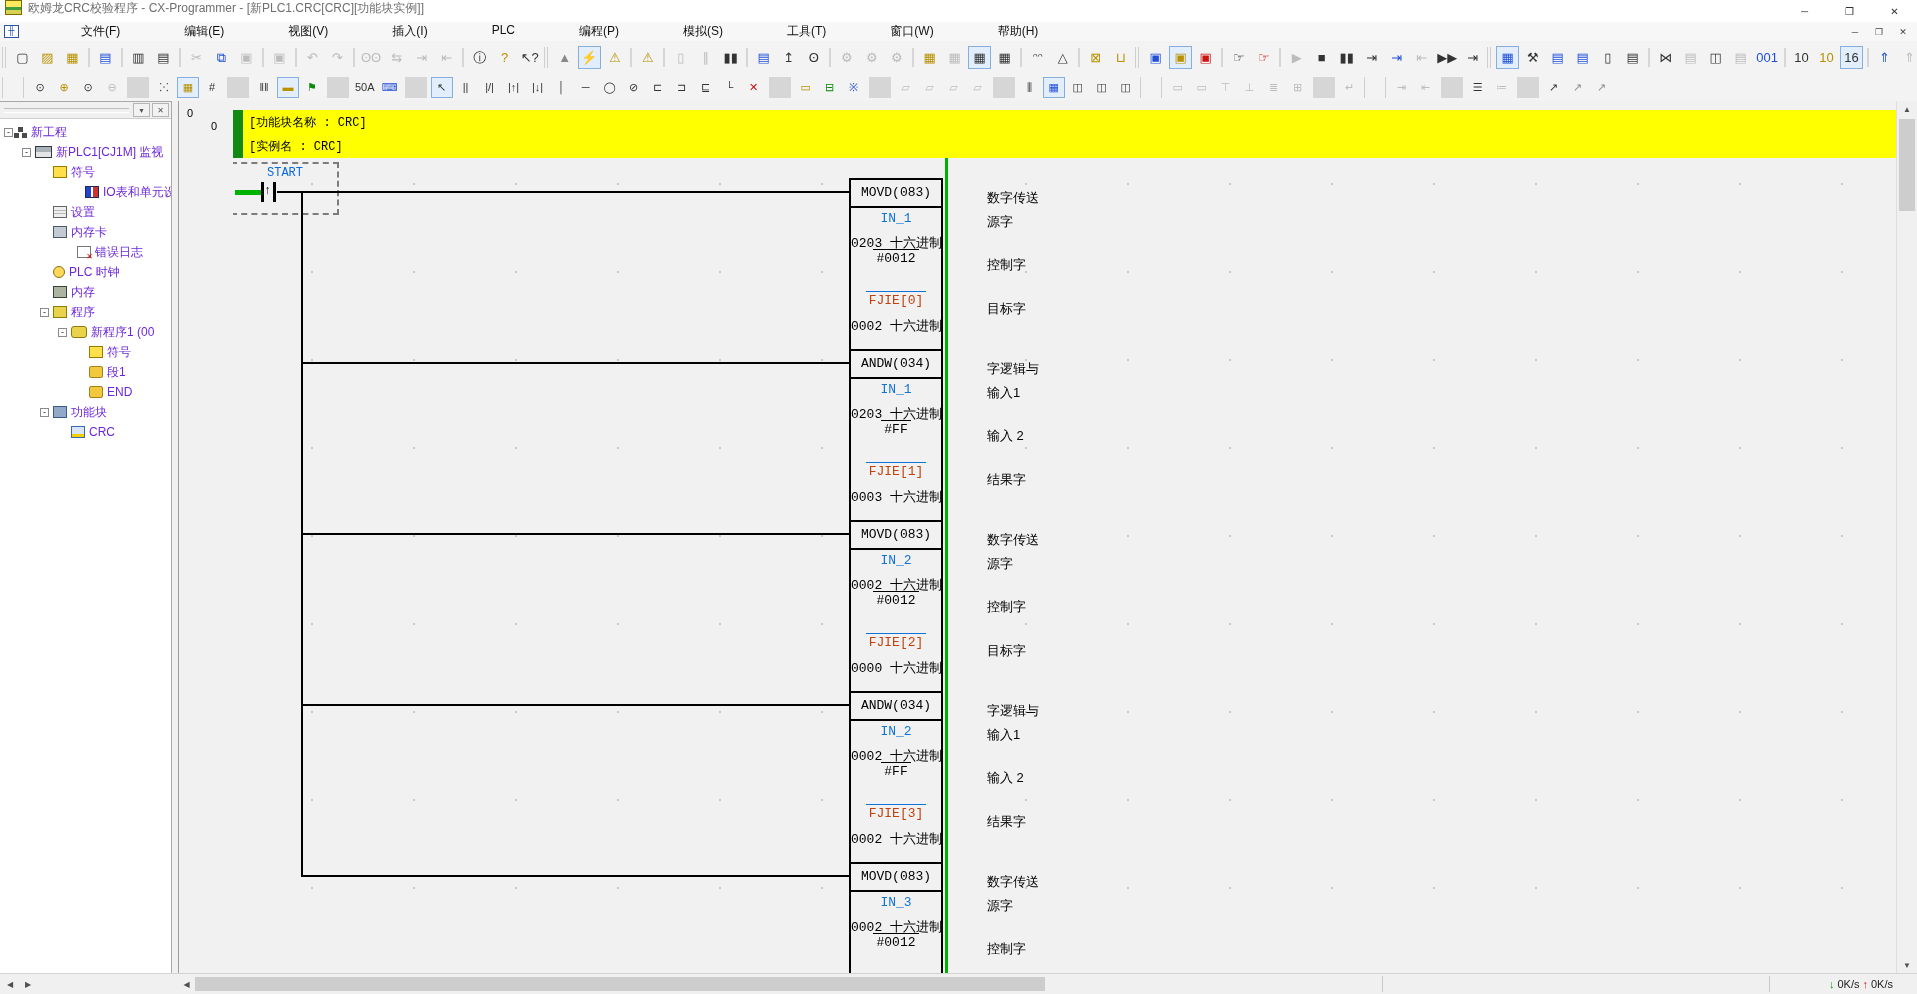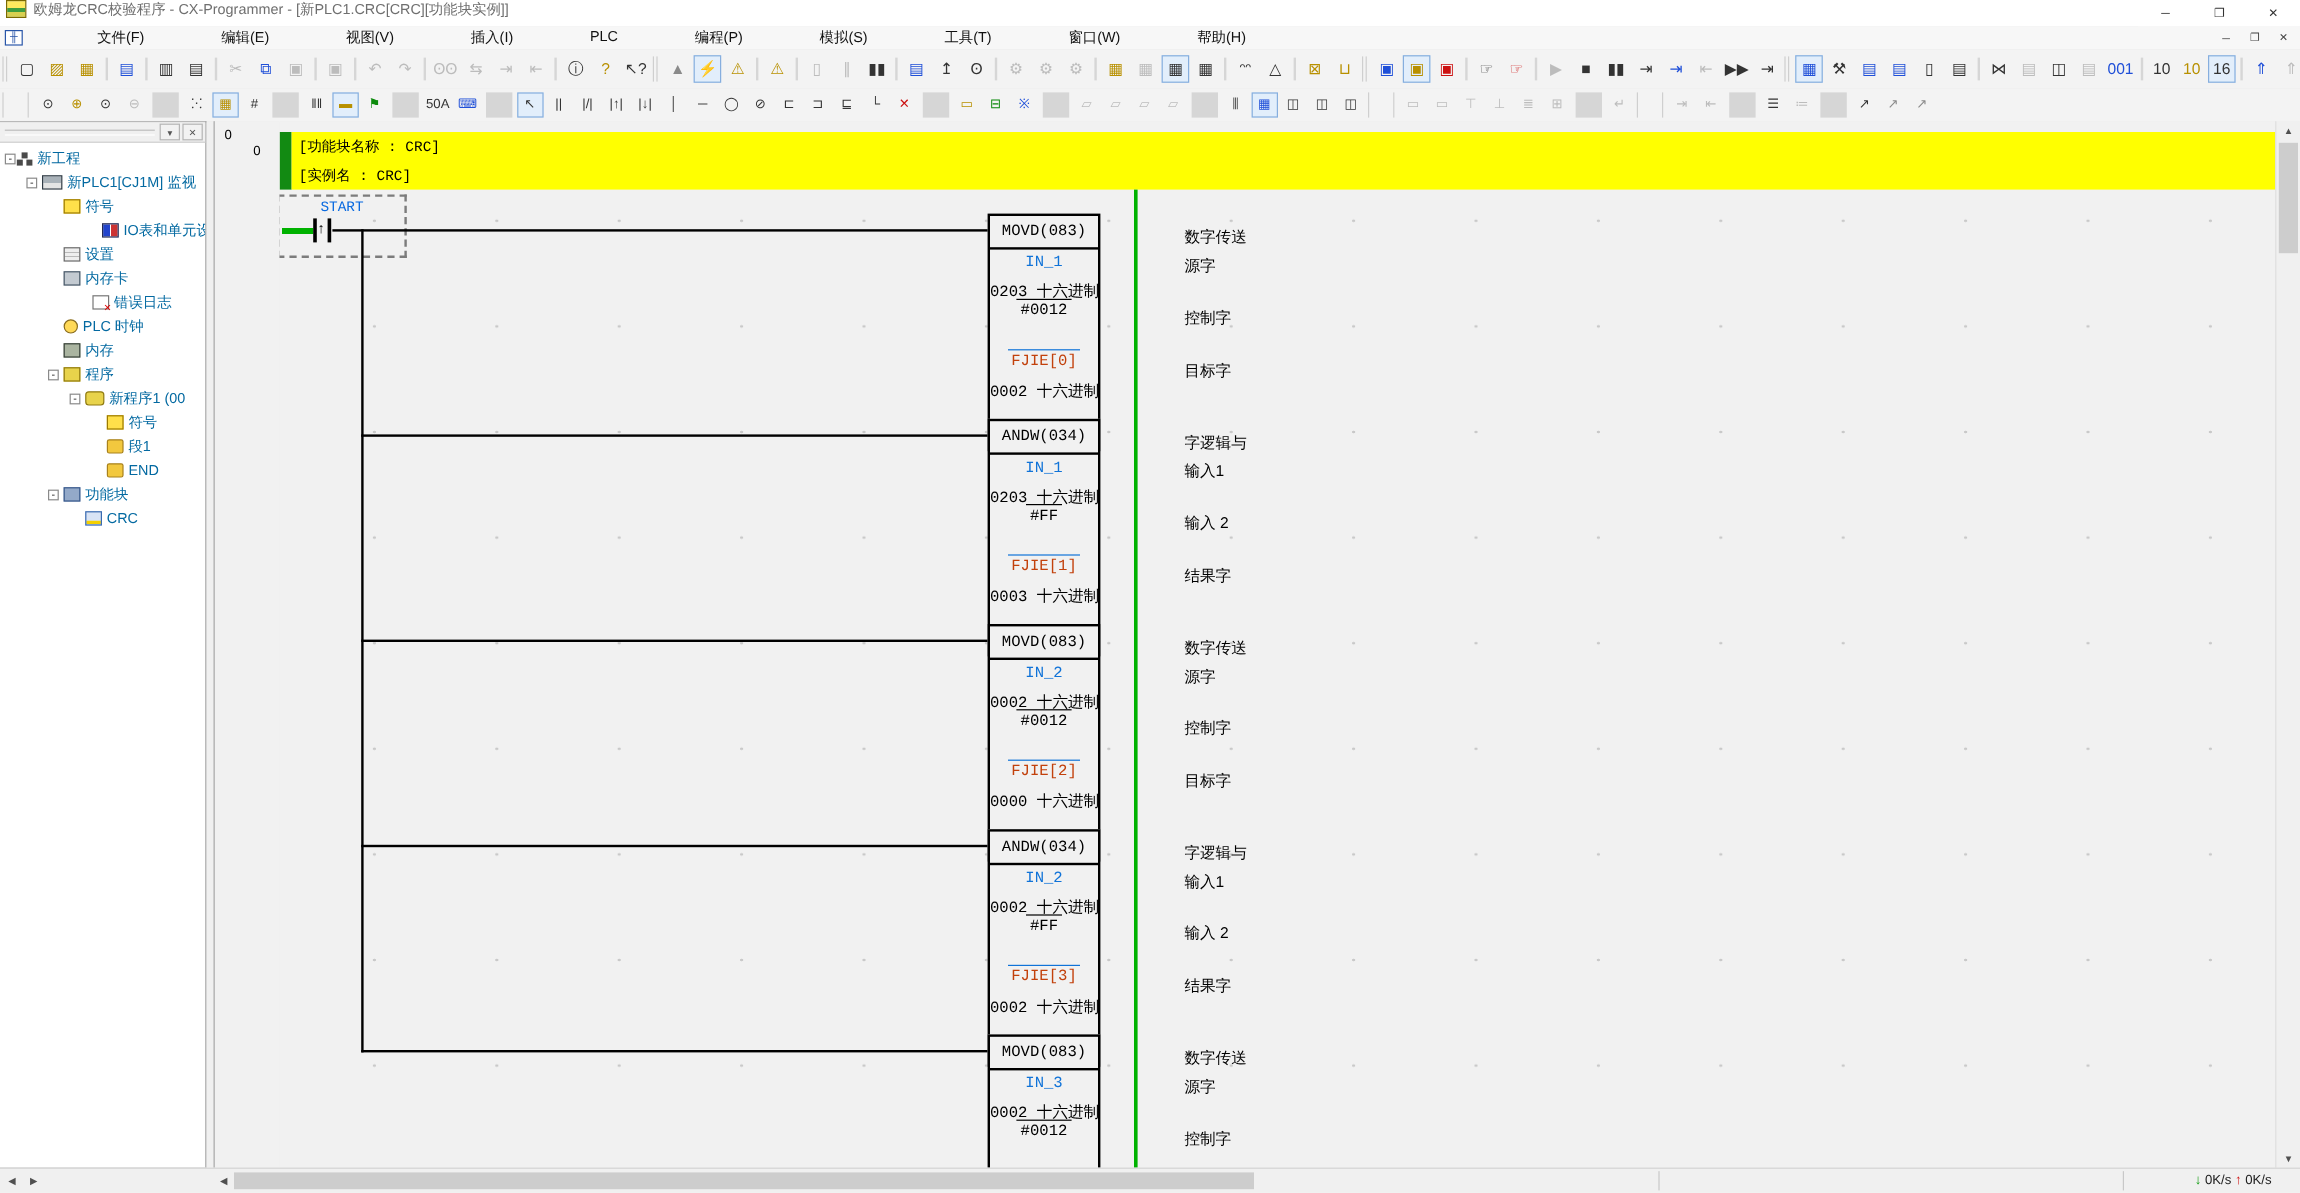--- a/index.html
+++ b/index.html
@@ -58,21 +58,21 @@
   #treehead .groove{flex:1;height:3px;margin:0 4px;border-top:1px solid #bdbdbd;border-bottom:1px solid #fff;}
   .th-btn{width:15px;height:12px;border:1px solid #b5b5b5;background:#f2f2f2;font-size:8px;color:#555;
           display:flex;align-items:center;justify-content:center;margin-right:2px;}
   #tree{position:absolute;left:0;top:17px;right:0;bottom:0;overflow:hidden;padding-top:3px;}
   .trow{height:20px;display:flex;align-items:center;white-space:nowrap;}
   .twisty{width:9px;height:9px;box-sizing:border-box;border:1px solid #8a8a8a;background:#fff;
           font-size:9px;line-height:6px;text-align:center;color:#222;flex:0 0 auto;}
   .trow.leaf .twisty{visibility:hidden;}
   .t-ico{width:14px;height:12px;box-sizing:border-box;border:1px solid #555;background:#ddd;
          margin:0 4px;flex:0 0 auto;position:relative;}
-  .tlabel{font-size:12px;color:#0369a1;}
+  .tlabel{font-size:12px;color:#6d28d9;}
   .ico-project{width:5px;height:5px;border:none;background:#4a4a4a;margin-left:5px;margin-right:8px;
                box-shadow:-4px 6px 0 #4a4a4a,4px 6px 0 #4a4a4a;margin-top:-6px;}
   .ico-plc{width:17px;background:linear-gradient(180deg,#a9b2b9 0 55%,#e4e4e4 55%);border-color:#2f3a44;}
   .ico-symbols{background:#ffe04a;border-color:#9c7a00;}
   .ico-io{background:linear-gradient(90deg,#2244cc 0 45%,#fff 45% 55%,#cc3333 55%);border-color:#222a55;}
   .ico-settings{background:linear-gradient(180deg,#eee 0 30%,#b9b9b9 30% 42%,#eee 42% 62%,#b9b9b9 62% 74%,#eee 74%);border-color:#666;}
   .ico-mcard{background:#c3cad1;border-color:#4a5a6a;}
   .ico-elog{background:#fff;border-color:#777;}
   .ico-elog::after{content:"✕";position:absolute;right:-3px;bottom:-4px;color:#d00;font-size:8px;font-weight:bold;}
   .ico-clock{background:#ffd957;border-radius:50%;border-color:#8a6d1f;width:12px;}
@@ -97,21 +97,21 @@
   #sel-rect{position:absolute;left:-2px;top:61px;width:108px;height:53px;border:2px dashed #7c7c7c;box-sizing:border-box;}
   #start-label{position:absolute;left:8px;top:65px;width:88px;text-align:center;font-size:12px;color:#0a6ae0;}
   #power-stub{position:absolute;left:2px;top:89px;width:26px;height:5px;background:#00b200;}
   .cbar{position:absolute;top:81px;width:3px;height:20px;background:#000;}
   #contact-arrow{position:absolute;left:29px;top:81px;width:11px;text-align:center;font-size:12px;color:#000;line-height:18px;}
   #branch-vline{position:absolute;left:68px;top:90px;width:2px;height:686px;background:#000;}
   #right-rail{position:absolute;left:712px;top:57px;width:3px;bottom:0;background:#00b200;}
 
   .fbrow{position:absolute;left:0;right:0;height:155px;}
   .fbwire{position:absolute;top:13px;height:2px;background:#000;}
-  .fbbox{position:absolute;left:590px;top:0;width:94px;height:198px;border:2px solid #000;
+  .fbbox{position:absolute;left:616px;top:0;width:94px;height:173px;border:2px solid #000;
          background:#f1f1f1;box-sizing:border-box;}
   .fbhead{position:absolute;left:0;right:0;top:0;height:26px;border-bottom:2px solid #000;
           text-align:center;line-height:26px;font-size:13px;color:#000;}
   .fbcell{position:absolute;left:0;right:0;text-align:center;font-size:13px;color:#000;white-space:nowrap;}
   .fb-in{top:31px;color:#1073d8;}
   .fb-inv{top:54px;}
   .fb-cst{top:71px;}
   .fb-out{top:113px;color:#c2410c;text-align:center;}
   .fb-outv{top:137px;}
   .ovl{border-top:1px solid #000;padding:1px 3px 0 3px;}

